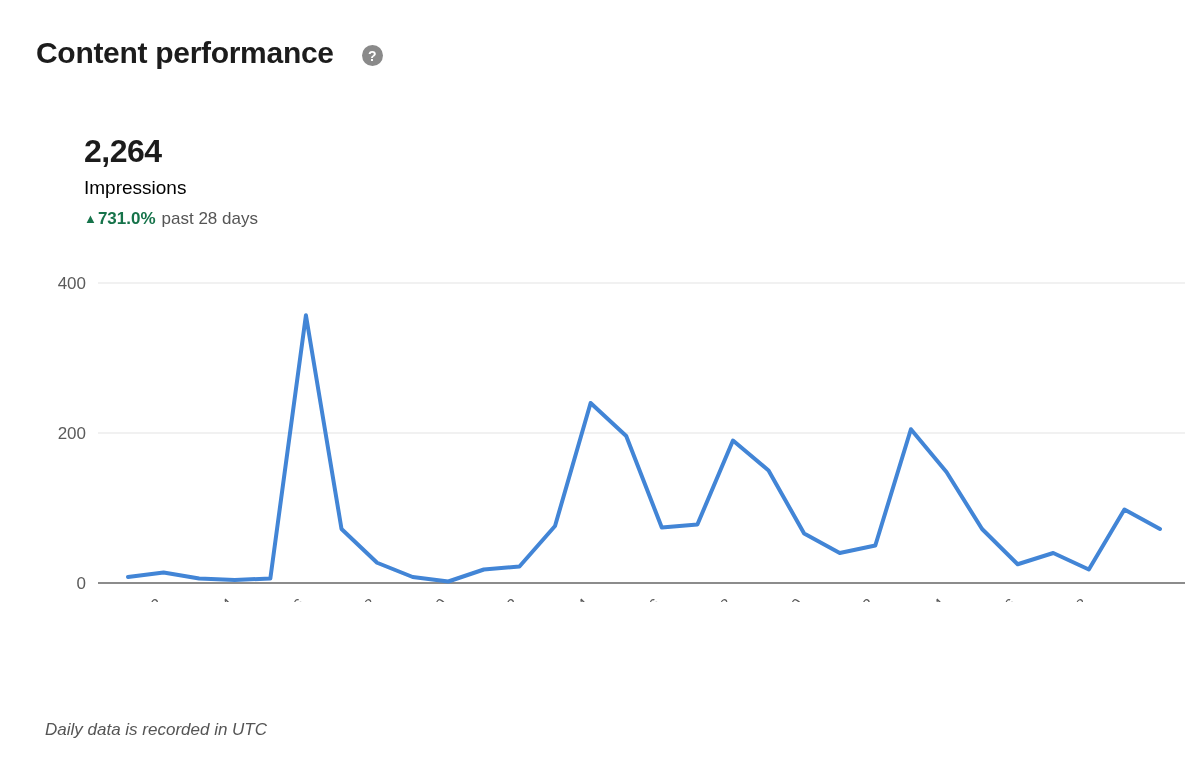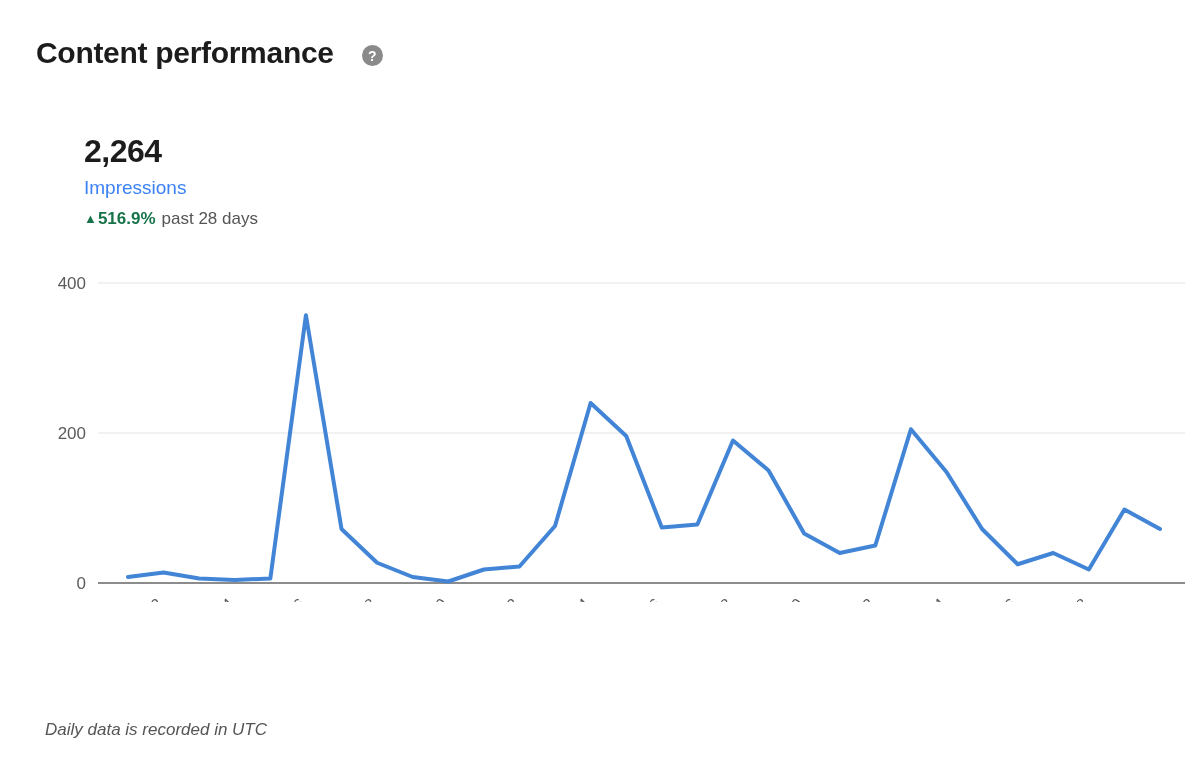--- a/index.html
+++ b/index.html
@@ -63,21 +63,21 @@
   }
   .metric-value {
     font-size: 32px;
     font-weight: bold;
     color: #1c1c1c;
     letter-spacing: -0.5px;
     line-height: 1.2;
   }
   .metric-label {
     font-size: 19px;
-    color: #3b82f6;
+    color: #000000;
     margin-top: 7px;
     line-height: 1.2;
   }
   .metric-delta-row {
     margin-top: 9px;
     font-size: 17px;
     display: flex;
     align-items: baseline;
     gap: 6px;
     line-height: 1.2;
@@ -136,21 +136,21 @@
     <div class="panel-title">Content performance</div>
     <div class="help-icon">?</div>
   </div>
 
   <div class="metric">
     <div class="metric-value">2,264</div>
     <div class="metric-label">Impressions</div>
     <div class="metric-delta-row">
       <span class="delta-up">
         <span class="delta-arrow">▲</span>
-          <span>516.9%</span>
+          <span>731.0%</span>
       </span>
       <span class="delta-period">past 28 days</span>
     </div>
   </div>
 
   <div class="chart-wrap">
     <svg class="chart-svg" id="chart" width="1200" height="340" viewBox="0 0 1200 340">
       <g id="gridlines">
           <line x1="98" x2="1185" y1="321" y2="321" stroke="#8c8c8c" stroke-width="2"></line>
           <line x1="98" x2="1185" y1="171" y2="171" stroke="#ececec" stroke-width="1.5"></line>

